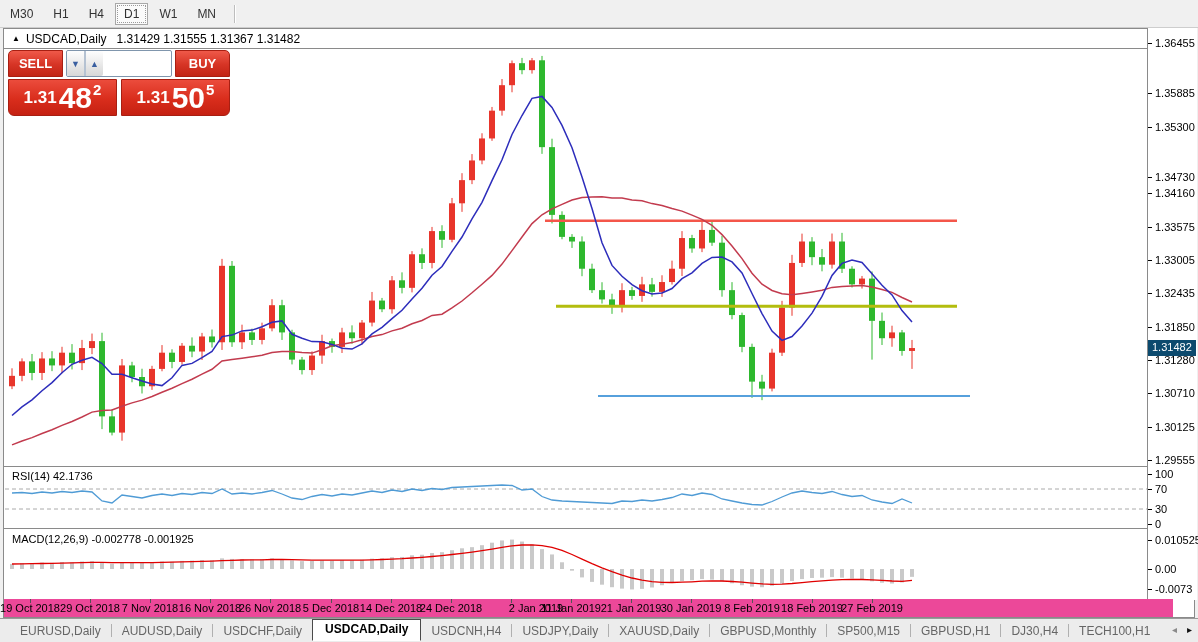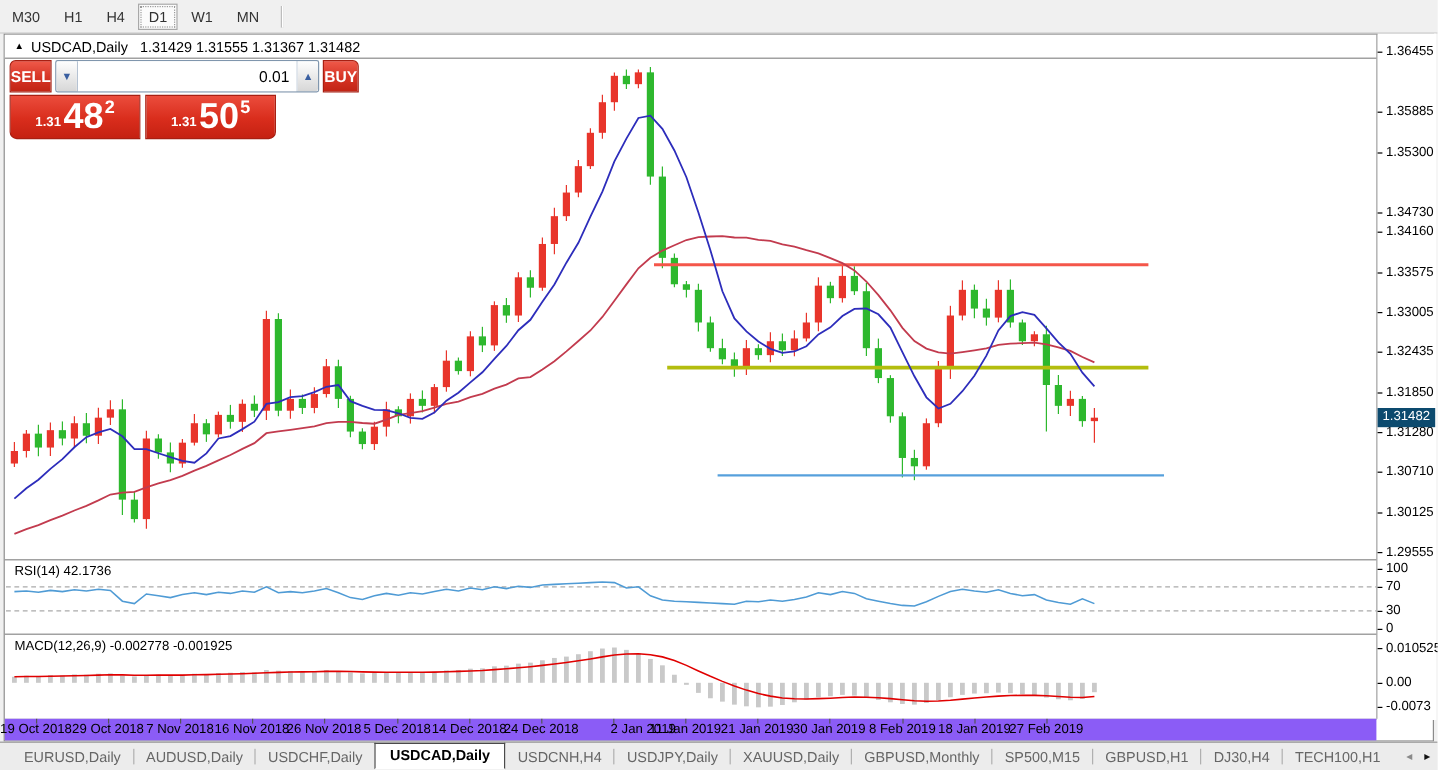--- a/index.html
+++ b/index.html
@@ -26,21 +26,21 @@
   svg{position:absolute;display:block;}
   
   #price-axis{position:absolute;left:1148px;top:28px;width:49px;height:572px;background:#fff;}
   .ax-label{position:absolute;left:7px;font-size:11px;color:#000;white-space:nowrap;line-height:14px;}
   .ax-label::before{content:"";position:absolute;left:-7px;top:7px;width:4px;height:1px;background:#000;}
   #price-badge{position:absolute;left:0px;background:#0c4a6e;color:#fff;font-size:11px;
     padding:1px 4px 2px 4px;line-height:13px;z-index:5;}
   
   .panel-label{position:absolute;font-size:11px;color:#000;z-index:4;white-space:nowrap;}
   
-  #date-axis{position:absolute;left:4px;top:599px;width:1143px;height:18px;background:#8b5cf6;}
+  #date-axis{position:absolute;left:4px;top:599px;width:1143px;height:18px;background:#ec4899;padding-left:26px;}
   .date-tick{position:absolute;top:0;width:1px;height:4px;background:#555;}
   .date-label{position:absolute;top:3px;width:80px;margin-left:-40px;text-align:center;
     font-size:11px;color:#000;white-space:nowrap;}
   
   #oneclick{position:absolute;left:8px;top:50px;width:222px;z-index:10;}
   #oc-row1{display:flex;height:27px;}
   .oc-btn{width:55px;color:#fff;font-size:13px;font-weight:bold;display:flex;align-items:center;justify-content:center;
     background:linear-gradient(180deg,#ef5949 0%,#d63425 55%,#c22414 100%);border:1px solid #a81f12;box-sizing:border-box;cursor:pointer;}
   #sell-btn{border-radius:5px 0 0 0;margin-right:3px;}
   #buy-btn{border-radius:0 5px 0 0;margin-left:3px;}
@@ -49,21 +49,21 @@
     background:linear-gradient(180deg,#fefefe,#d7d7d7);cursor:pointer;}
   #spin-down{border-right:1px solid #b5c2d2;border-radius:2px 0 0 2px;}
   #spin-up{border-left:1px solid #b5c2d2;border-radius:0 2px 2px 0;}
   #vol-input{flex:1;border:none;outline:none;font-family:"Liberation Sans",sans-serif;font-size:13px;
     text-align:right;padding:0 6px 0 0;color:#000;min-width:0;}
   #oc-row2{display:flex;height:37px;margin-top:2px;}
   .oc-price{flex:1;color:#fff;display:flex;align-items:flex-end;justify-content:center;padding-bottom:3px;
     background:linear-gradient(180deg,#eb4c3c 0%,#d92d1c 55%,#c52112 100%);border:1px solid #a81f12;box-sizing:border-box;cursor:pointer;}
   #sell-price{border-radius:0 0 0 6px;margin-right:2px;}
   #buy-price{border-radius:0 0 6px 0;margin-left:2px;}
-  .oc-small{font-size:11px;font-weight:bold;margin:16px 2px 4px 0;}
+  .oc-small{font-size:17px;font-weight:bold;margin:16px 2px 4px 0;}
   .oc-big{font-size:30px;font-weight:bold;line-height:28px;}
   .oc-sup{font-size:15px;font-weight:bold;margin:0 0 14px 1px;}
   
   #tabbar{position:absolute;left:0;top:618px;width:1198px;height:24px;background:#ececec;
     border-top:1px solid #9a9a9a;display:flex;align-items:center;padding-left:10px;box-sizing:border-box;}
   .tab{font-size:12px;color:#666;padding:3px 10px;white-space:nowrap;cursor:pointer;}
   .tab.active{background:#fff;border:1px solid #4a4a4a;border-bottom:1px solid #fff;color:#000;
     font-weight:bold;padding:2px 12px 4px;margin-top:-2px;}
   .tab-sep{width:1px;height:13px;background:#b0b0b0;}
   #tab-arrows{position:absolute;right:6px;top:5px;display:flex;gap:10px;font-size:10px;}
@@ -432,31 +432,30 @@
     <div class="date-label" style="left: 532px;">2 Jan 2019</div>
     <div class="date-tick" style="left: 567px;"></div>
     <div class="date-label" style="left: 567px;">11 Jan 2019</div>
     <div class="date-tick" style="left: 627px;"></div>
     <div class="date-label" style="left: 627px;">21 Jan 2019</div>
     <div class="date-tick" style="left: 687px;"></div>
     <div class="date-label" style="left: 687px;">30 Jan 2019</div>
     <div class="date-tick" style="left: 748px;"></div>
     <div class="date-label" style="left: 748px;">8 Feb 2019</div>
     <div class="date-tick" style="left: 808px;"></div>
-    <div class="date-label" style="left: 808px;">18 Jan 2019</div>
+    <div class="date-label" style="left: 808px;">18 Feb 2019</div>
     <div class="date-tick" style="left: 868px;"></div>
     <div class="date-label" style="left: 868px;">27 Feb 2019</div>
   </div>
 
 <div id="oneclick">
   <div id="oc-row1">
     <div class="oc-btn" id="sell-btn">SELL</div>
     <div id="vol-group">
       <div class="spin-btn" id="spin-down">▼</div>
-      <input id="vol-input" value="0.01" style="">
       <div class="spin-btn" id="spin-up">▲</div>
     </div>
     <div class="oc-btn" id="buy-btn">BUY</div>
   </div>
   <div id="oc-row2">
     <div class="oc-price" id="sell-price">
       <span class="oc-small">1.31</span>
       <span class="oc-big">48</span>
       <span class="oc-sup">2</span>
     </div>

